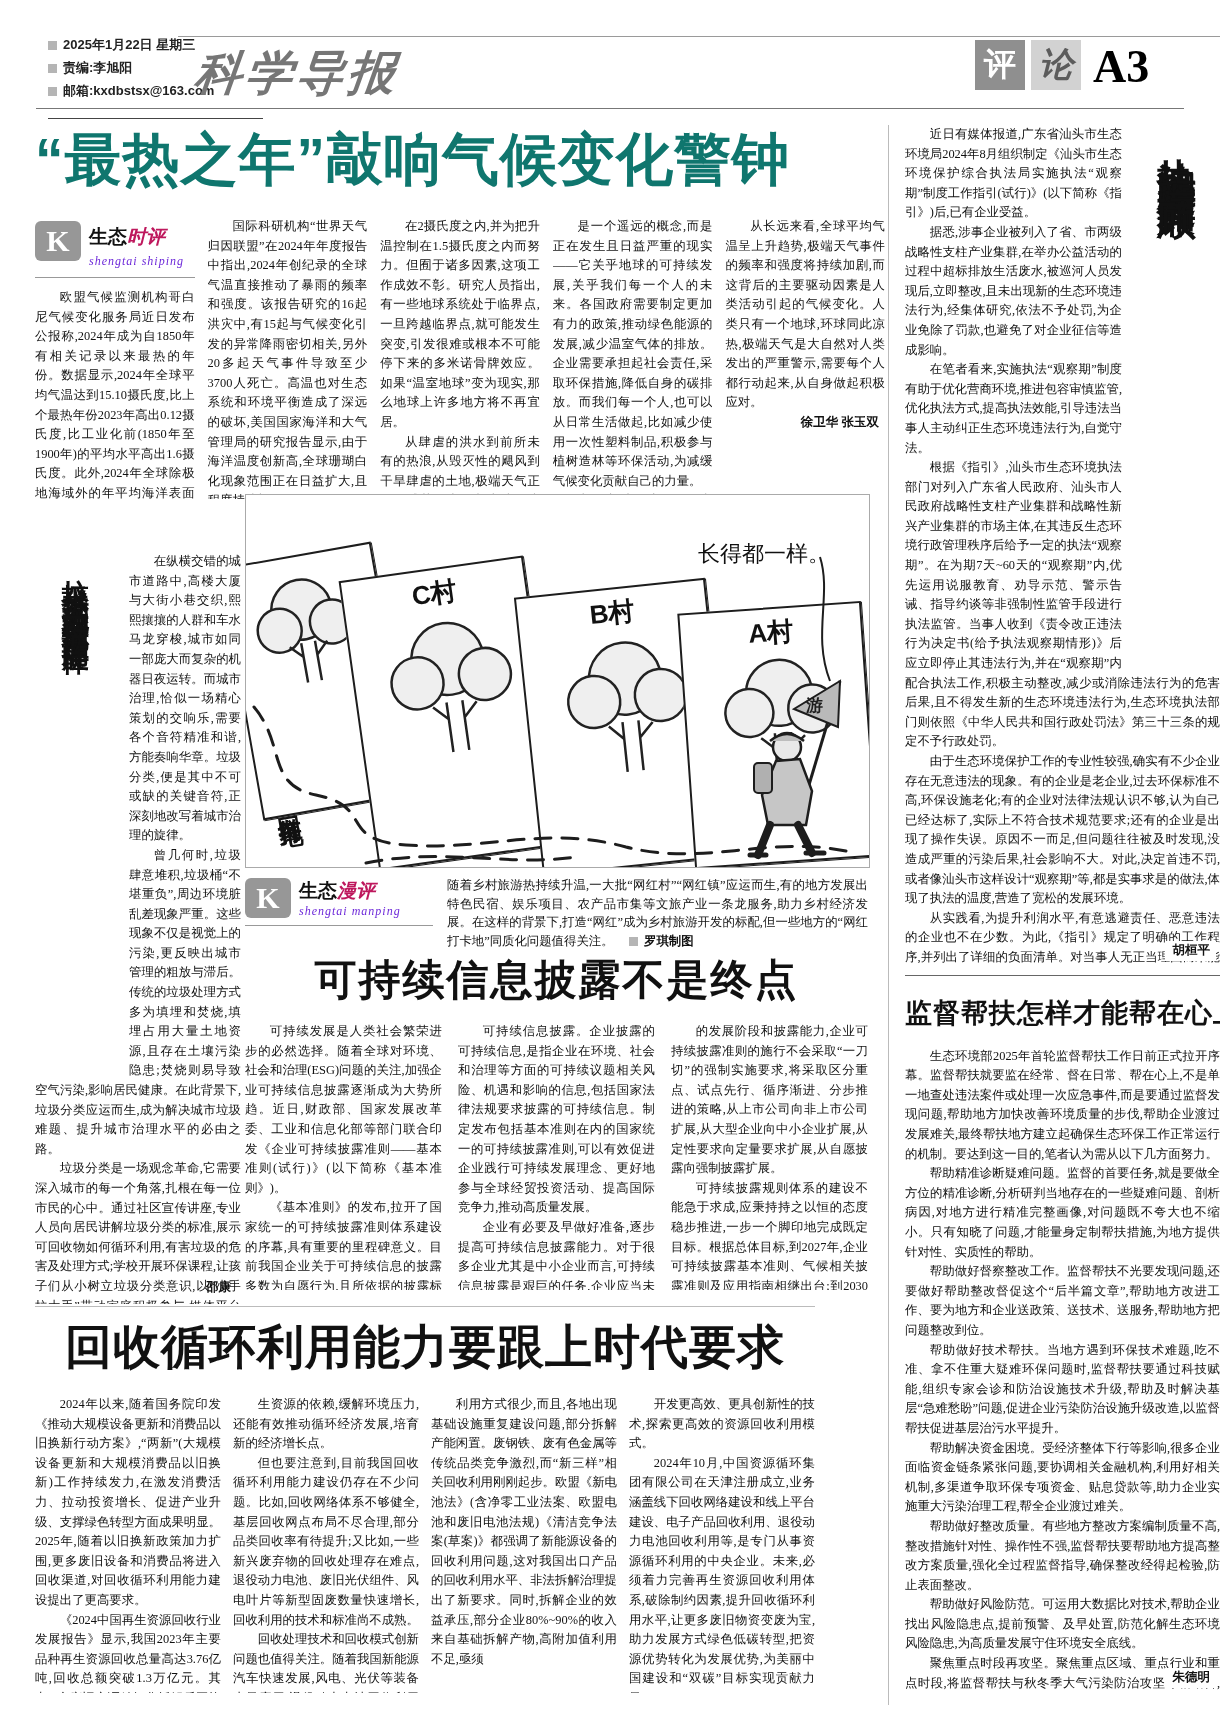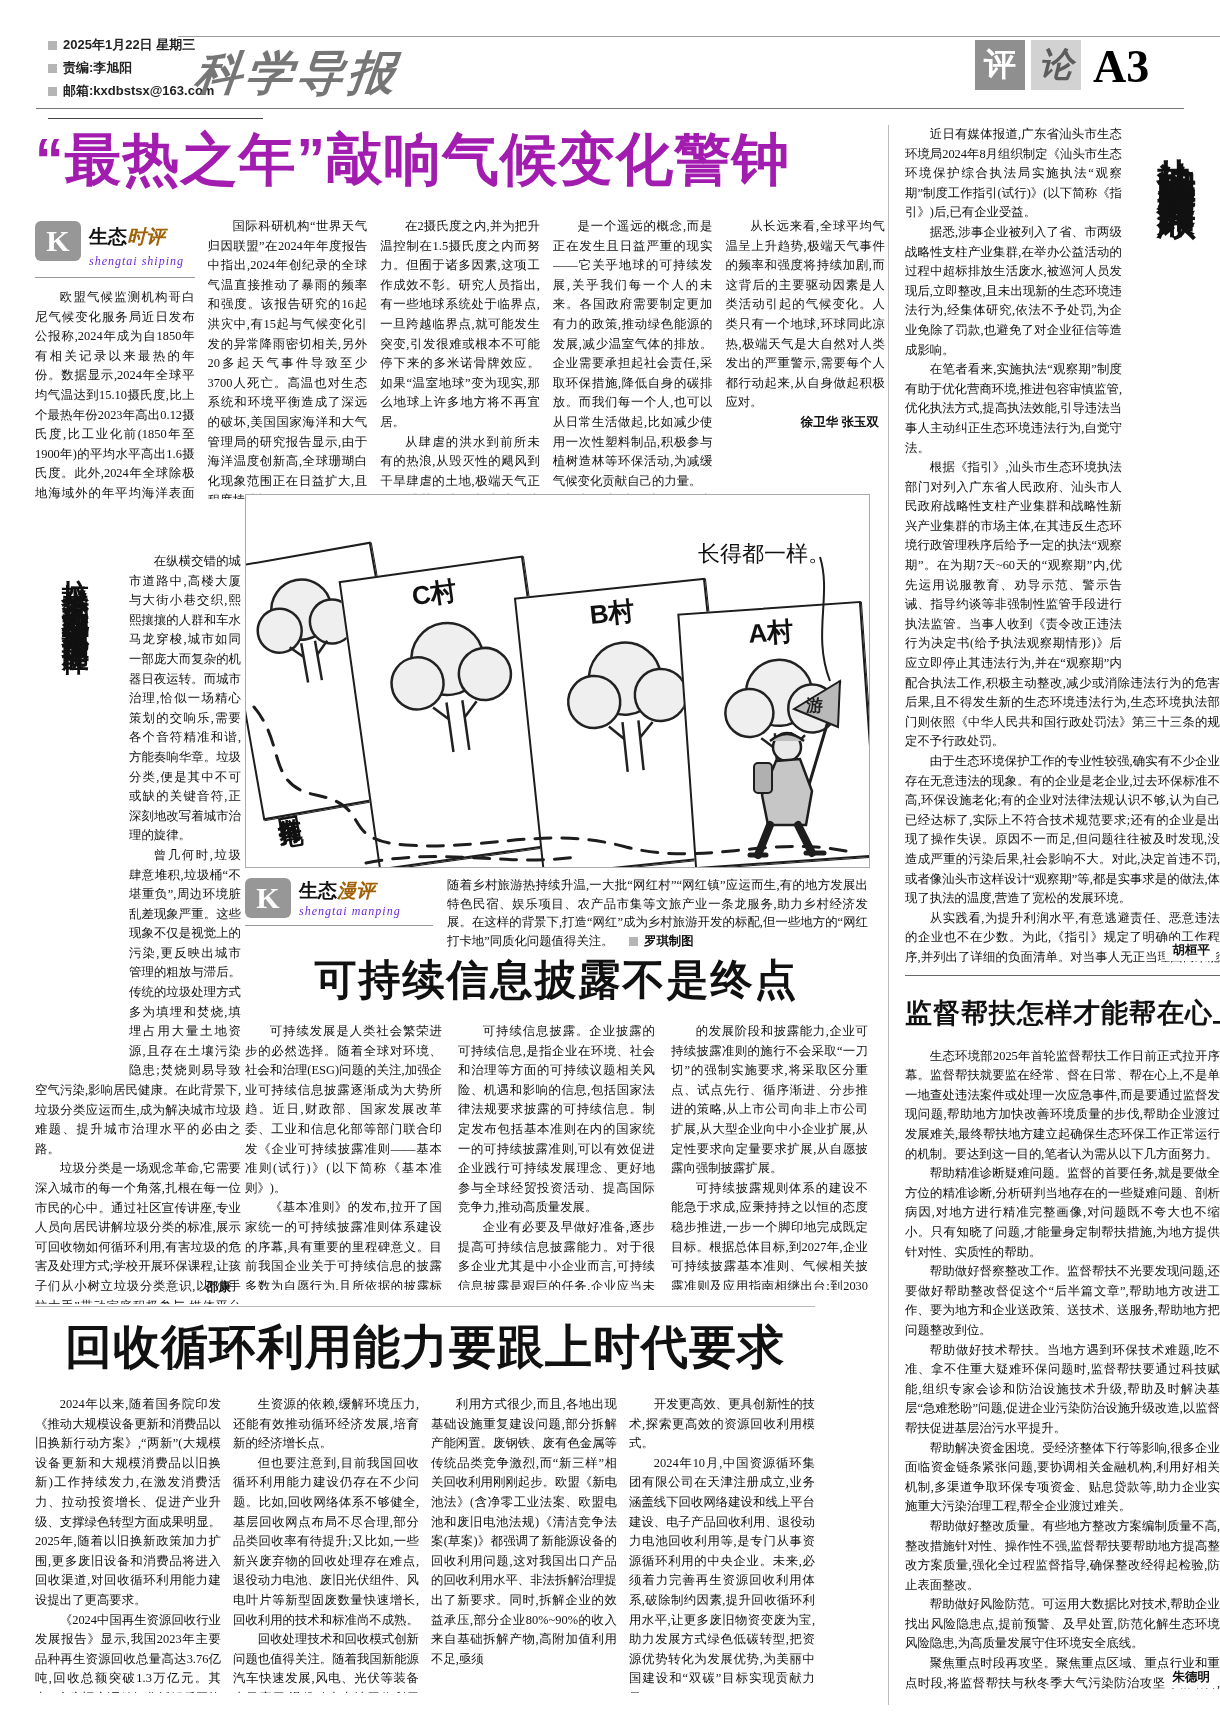--- a/index.html
+++ b/index.html
@@ -16,29 +16,29 @@
   .sec-box2{width:50px;height:50px;background:#d2d2d2;color:#5c5c5c;font-family:"DejaVu Serif",serif;font-style:italic;font-weight:bold;font-size:34px;display:flex;align-items:center;justify-content:center;}
   .sec-pageno{font-family:"Liberation Serif",serif;font-weight:bold;font-size:46px;color:#000;line-height:1;padding-left:6px;}
   .hdr-rule{left:36px;top:108px;width:1148px;border-top:1px solid #777;height:0;}
   .vrule{left:888px;top:125px;width:0;height:1580px;border-left:1px solid #bbb;}
   
   .bodytext{font-size:12.4px;line-height:1.58;text-align:justify;}
   .bodytext p{margin:0;text-indent:2em;}
   .byline{text-align:right;font-weight:bold;font-size:12.5px;padding-right:6px;}
   
   .lead{left:35px;top:122px;width:850px;}
-  .lead h1{margin:0 0 18px 0;font-family:"Liberation Sans",sans-serif;font-weight:bold;font-size:57px;letter-spacing:1px;white-space:nowrap;color:#a21caf;}
+  .lead h1{margin:0 0 18px 0;font-family:"Liberation Sans",sans-serif;font-weight:bold;font-size:57px;letter-spacing:1px;white-space:nowrap;color:#0f766e;}
   .lead-cols{display:flex;gap:13px;height:282px;overflow:hidden;}
   .lead-col{flex:1;overflow:hidden;}
   
   .kicker{display:flex;align-items:flex-start;gap:8px;margin:4px 0 10px 0;border-bottom:1px solid #999;padding-bottom:6px;}
   .kbox{width:46px;height:40px;background:#979797;border-radius:6px;color:#fff;font-family:"Liberation Serif",serif;font-weight:bold;font-size:30px;display:flex;align-items:center;justify-content:center;flex:0 0 auto;}
   .ktxt .cn{font-size:19px;white-space:nowrap;}
   .ktxt .cn b{font-family:"Liberation Sans",sans-serif;}
-  .ktxt .cn i{color:#a16207;font-family:"DejaVu Serif",serif;font-weight:bold;}
+  .ktxt .cn i{color:#be185d;font-family:"DejaVu Serif",serif;font-weight:bold;}
   .ktxt .py{font-style:italic;color:#6d28d9;font-size:12px;letter-spacing:1px;}
   
   .left-story{left:35px;top:552px;width:206px;height:752px;overflow:hidden;}
   .vhead-left{float:left;width:80px;height:508px;margin:6px 14px 8px 0;display:flex;justify-content:center;}
   .vhead-left span{writing-mode:vertical-rl;font-family:"Liberation Sans",sans-serif;font-weight:bold;font-size:27px;letter-spacing:4px;line-height:1;}
   .left-story .byl{position:absolute;right:4px;bottom:6px;}
   
   .cartoon{left:245px;top:494px;width:623px;height:372px;border:1px solid #aaa;background:#fff;overflow:hidden;}
   .placard{position:absolute;background:#fff;border:2px solid #1d1d1d;box-shadow:1px 1px 0 #1d1d1d;}
   .placard .vname{position:absolute;top:6px;left:50%;transform:translateX(-50%);font-family:"Liberation Sans",sans-serif;font-size:26px;font-weight:bold;white-space:nowrap;}

